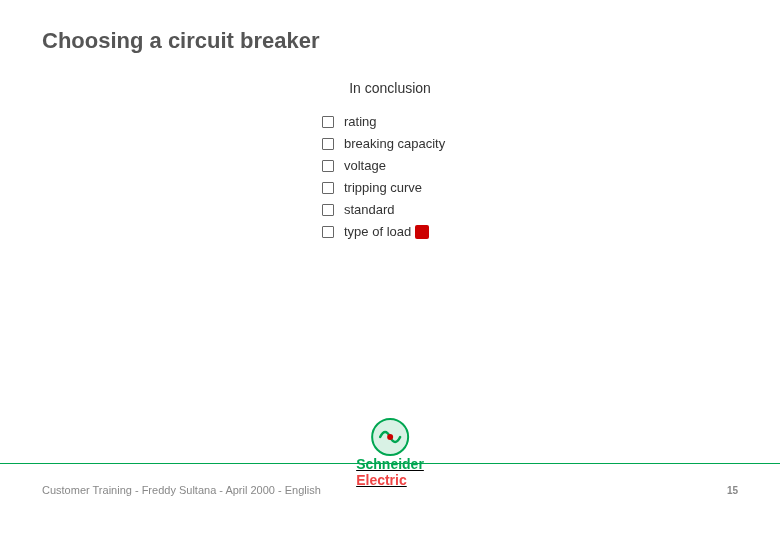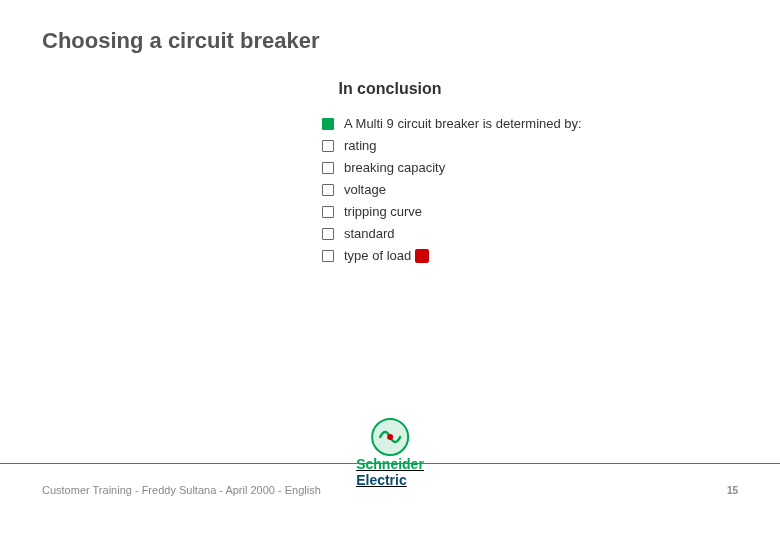--- a/index.html
+++ b/index.html
@@ -30,22 +30,22 @@
     }
 
     .content-area {
       position: absolute;
       top: 80px;
       left: 42px;
       right: 42px;
     }
 
     .section-title {
-      font-size: 16px;
-      font-weight: bold;
+      font-size: 14px;
+      font-weight: normal;
       color: #333333;
       text-align: center;
       margin-bottom: 18px;
     }
 
     .bullet-list {
       list-style: none;
       margin-left: 280px;
     }
 
@@ -145,24 +145,20 @@
 
 <div class="slide">
 
   <div class="title">Choosing a circuit breaker</div>
 
   <div class="content-area">
     <div class="section-title">In conclusion</div>
 
     <ul class="bullet-list">
 
-      <li>
-        <span class="bullet-icon bullet-green"></span>
-        <span>A Multi 9 circuit breaker is determined by:</span>
-      </li>
 
       <li>
         <span class="bullet-icon bullet-outline"></span>
         <span>rating</span>
       </li>
       <li>
         <span class="bullet-icon bullet-outline"></span>
         <span>breaking capacity</span>
       </li>
       <li>
@@ -191,19 +187,19 @@
 
   <div class="footer-logo">
     <svg class="logo-icon" viewBox="0 0 40 40" xmlns="http://www.w3.org/2000/svg">
       <circle cx="20" cy="20" r="18" fill="#00a651" opacity="0.15"></circle>
       <circle cx="20" cy="20" r="18" fill="none" stroke="#00a651" stroke-width="2"></circle>
       <path d="M10 20 Q15 10 20 20 Q25 30 30 20" stroke="#00a651" stroke-width="2.5" fill="none" stroke-linecap="round"></path>
       <circle cx="20" cy="20" r="3" fill="#cc0000"></circle>
     </svg>
     <div class="logo-text">
       <span>Schneider</span><br>
-      <span style="color:#0c4a6e;">Electric</span>
+      <span style="color:#ef4444;">Electric</span>
     </div>
   </div>
 
   <div class="footer-page">15</div>
 
 </div>
 
 </body></html>

